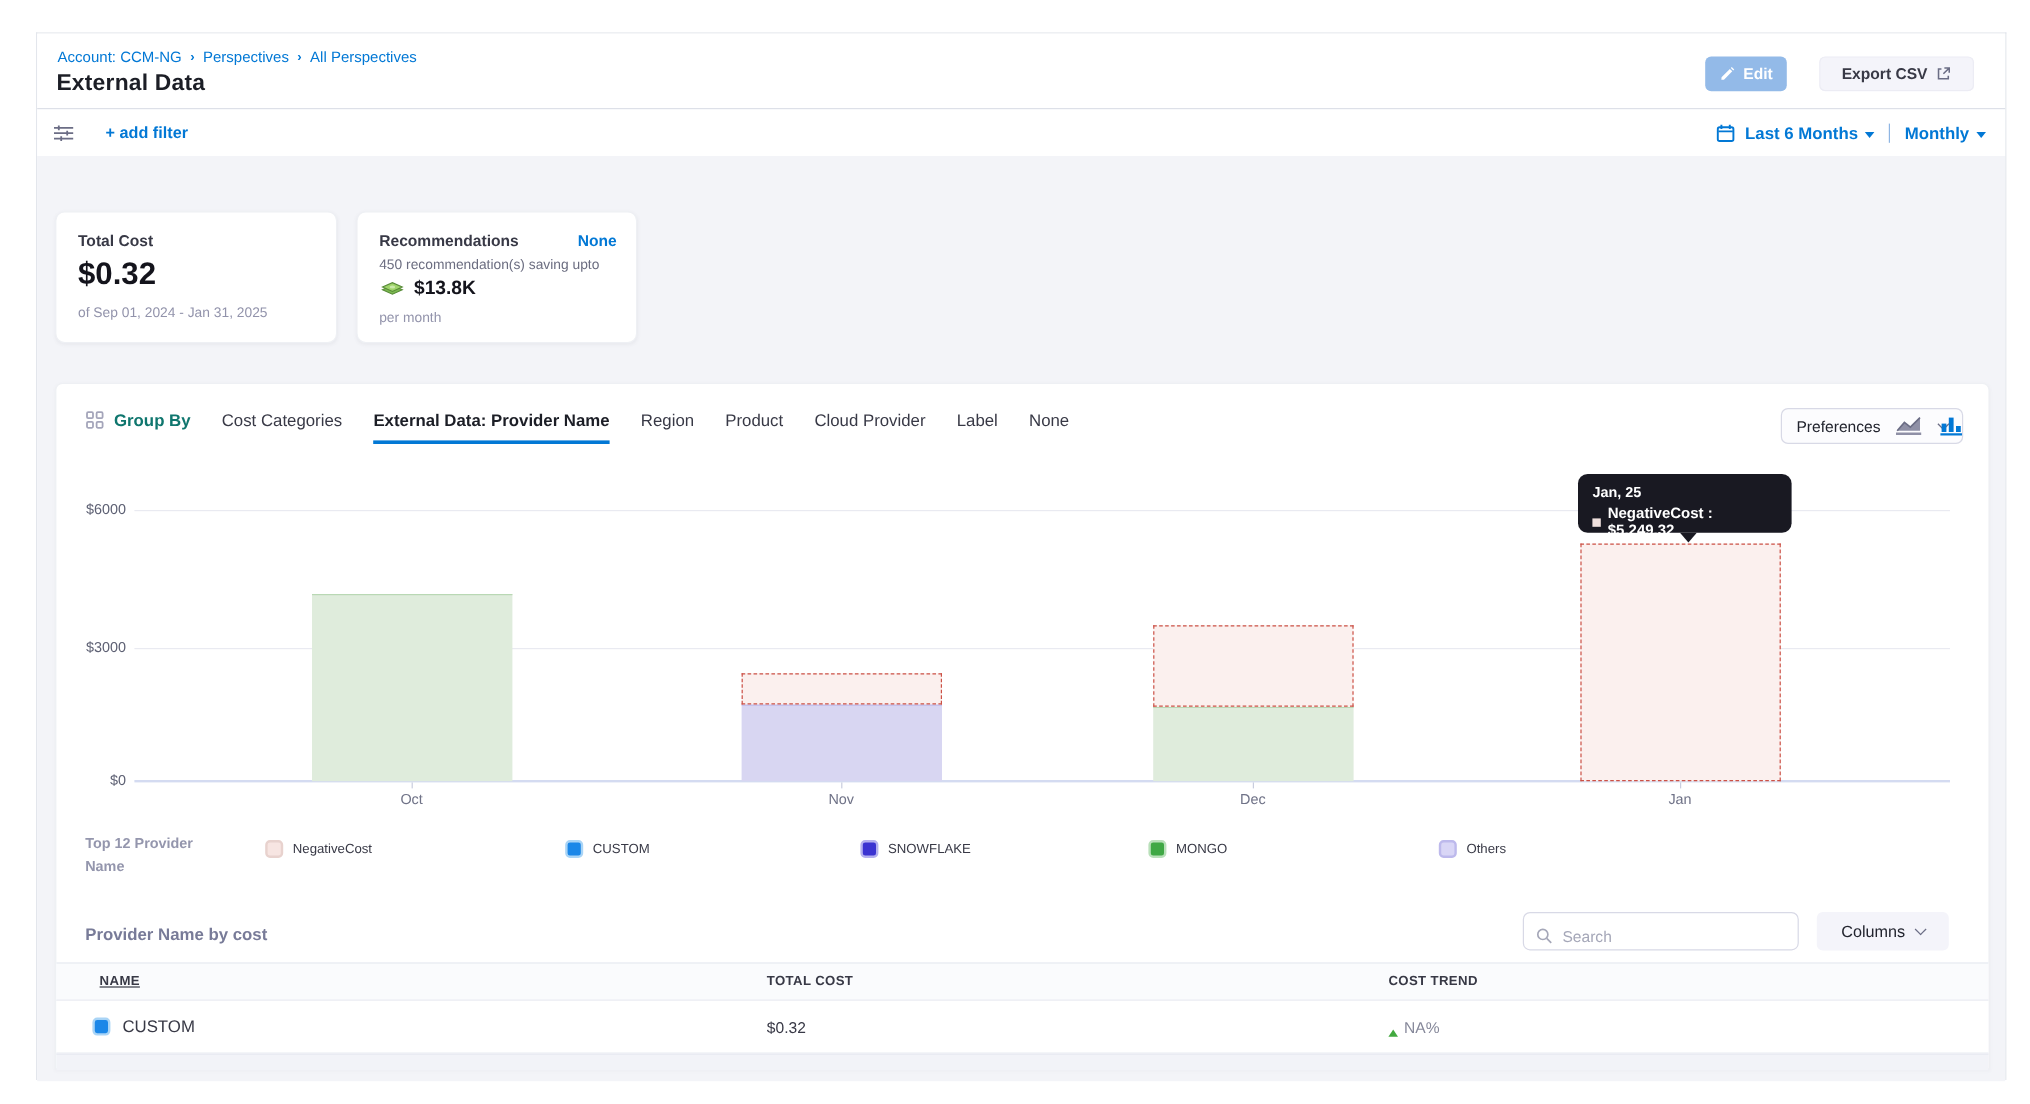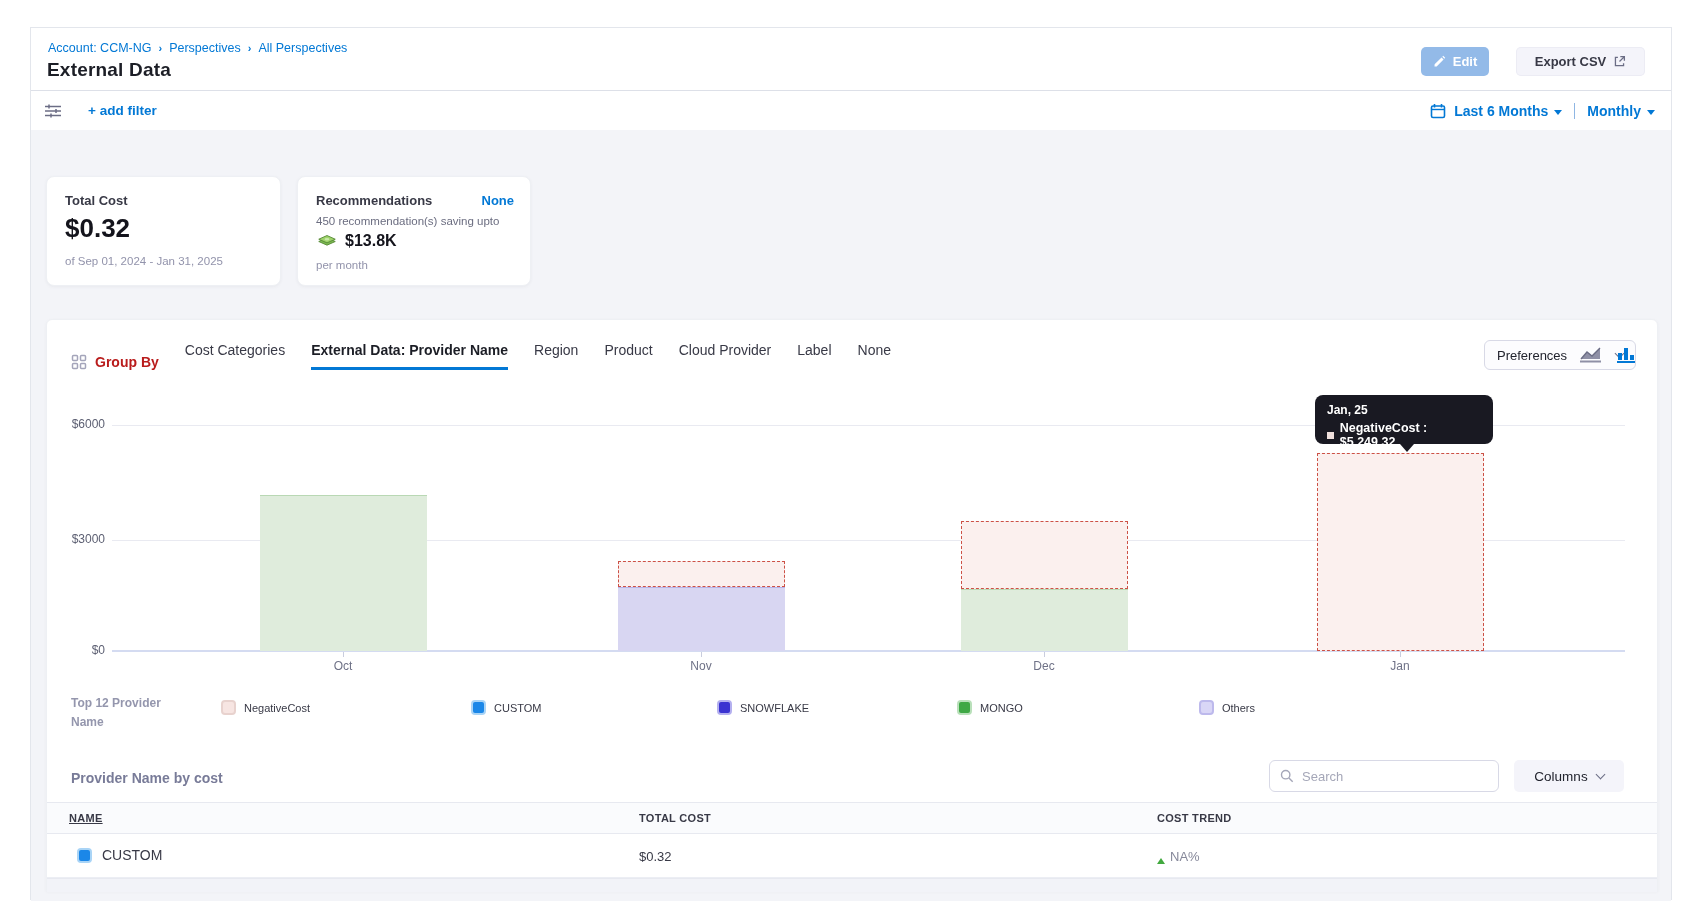--- a/index.html
+++ b/index.html
@@ -44,21 +44,21 @@
   .rec-line1 { position:absolute; left:18px; top:38px; font-size:11.5px; color:#6b6d80; }
   .rec-save { position:absolute; left:18px; top:55px; display:flex; align-items:center; gap:7px; }
   .rec-save .amt { font-size:16px; font-weight:700; color:#14141c; }
   .rec-line2 { position:absolute; left:18px; top:82px; font-size:11.5px; color:#9293ab; }
 
   
   .panel { position:absolute; left:15px; top:189px; width:1612px; height:572px; background:#fff;
     border:1px solid #eef0f4; border-radius:6px 6px 0 0; box-shadow:0 1px 3px rgba(96,97,112,.06); }
 
   .gb-row { position:absolute; left:24px; top:20px; height:34px; display:flex; align-items:flex-start; gap:26px; }
-  .gb-label { display:flex; align-items:center; gap:8px; color:#b91c1c; font-size:14px; font-weight:600; margin-top:14px; }
+  .gb-label { display:flex; align-items:center; gap:8px; color:#0f766e; font-size:14px; font-weight:600; margin-top:2px; }
   .tab { font-size:14px; color:#383946; font-weight:500; cursor:pointer; padding-bottom:9px; margin-top:2px; white-space:nowrap; }
   .tab.active { font-weight:700; color:#1c1e26; border-bottom:3px solid #0278d5; }
   .prefs { position:absolute; left:1437px; top:20px; width:152px; height:30px; border:1px solid #d8d9e6; background:#fcfcfe;
     border-radius:6px; display:flex; align-items:center; justify-content:space-between; padding:0 12px;
     font-size:13px; color:#22242e; cursor:pointer; }
   .chev { width:7px; height:7px; border-right:1.8px solid #6b6d85; border-bottom:1.8px solid #6b6d85;
     transform:rotate(45deg); margin-top:-3px; }
   .chart-type-icons { position:absolute; left:1532px; top:24px; display:flex; gap:13px; align-items:center; }
   .ct-icon { cursor:pointer; }
 
@@ -83,39 +83,39 @@
   
   .legend { position:absolute; left:24px; top:372px; height:48px; width:1564px; }
   .legend-title { position:absolute; left:0; top:2px; width:108px; font-size:12px; font-weight:600; color:#9496ad; line-height:1.55; }
   .legend-item { position:absolute; top:8px; display:flex; align-items:center; gap:8px; cursor:pointer; }
   .legend-swatch { width:15px; height:15px; border-radius:4px; }
   .legend-label { font-size:11px; color:#383946; }
 
   
   .tbl-title { position:absolute; left:24px; top:450px; font-size:14px; font-weight:700; color:#787b98; }
   .search-box { position:absolute; left:1222px; top:440px; width:230px; height:32px; border:1px solid #d8d9e6;
-    border-radius:6px; background:#fff; display:flex; align-items:center; padding:0 10px; gap:8px; }
+    border-radius:6px; background:#fff; display:flex; align-items:flex-start; padding:12px 10px; gap:8px; }
   .search-box input { border:none; outline:none; font-size:13px; color:#383946; width:170px; background:transparent;
     font-family:"Liberation Sans","DejaVu Sans",sans-serif; }
   .search-box input::placeholder { color:#a5a7b8; }
   .columns-btn { position:absolute; left:1467px; top:440px; width:110px; height:32px; background:#f4f4fa; border-radius:5px;
     display:flex; align-items:center; justify-content:center; gap:9px; font-size:13.5px; color:#22242e; cursor:pointer; }
   .thead { position:absolute; left:0; top:482px; width:100%; height:32px; background:#fafbfd;
     border-top:1px solid #e7e9f0; border-bottom:1px solid #e7e9f0; }
   .th { position:absolute; top:9px; font-size:11px; font-weight:700; color:#383946; letter-spacing:.3px; }
   .trow { position:absolute; left:0; top:514px; width:100%; height:44px; background:#fff; border-bottom:1px solid #eceef4; cursor:pointer; }
   .td-name { position:absolute; left:30px; top:13px; display:flex; align-items:center; gap:10px; font-size:14px; color:#383946; }
   .row-swatch { width:15px; height:15px; border-radius:4px; }
   .td-cost { position:absolute; left:592px; top:15px; font-size:13px; color:#383946; }
   .td-trend { position:absolute; left:1110px; top:15px; display:flex; align-items:flex-end; gap:5px; font-size:13px; color:#86889a; }
   .tri-up { width:0; height:0; border-left:4.5px solid transparent; border-right:4.5px solid transparent;
     border-bottom:6px solid #42a93f; }
   .next-row-strip { position:absolute; left:0; top:558px; width:100%; height:14px; background:#f2f3f8; border-top:1px solid #e7e9f0; }
 
-  .col-x-name { left:22px;text-decoration:underline; } .col-x-cost { left:592px; } .col-x-trend { left:1110px; }
+  .col-x-name { left:36px;text-decoration:underline; } .col-x-cost { left:592px; } .col-x-trend { left:1110px; }
 </style>
 </head>
 <body>
 
 <div class="app">
 
   <div class="hdr">
     <div class="crumbs">
         <span class="crumb">Account: CCM-NG</span>
         <span class="crumb-sep">›</span>

